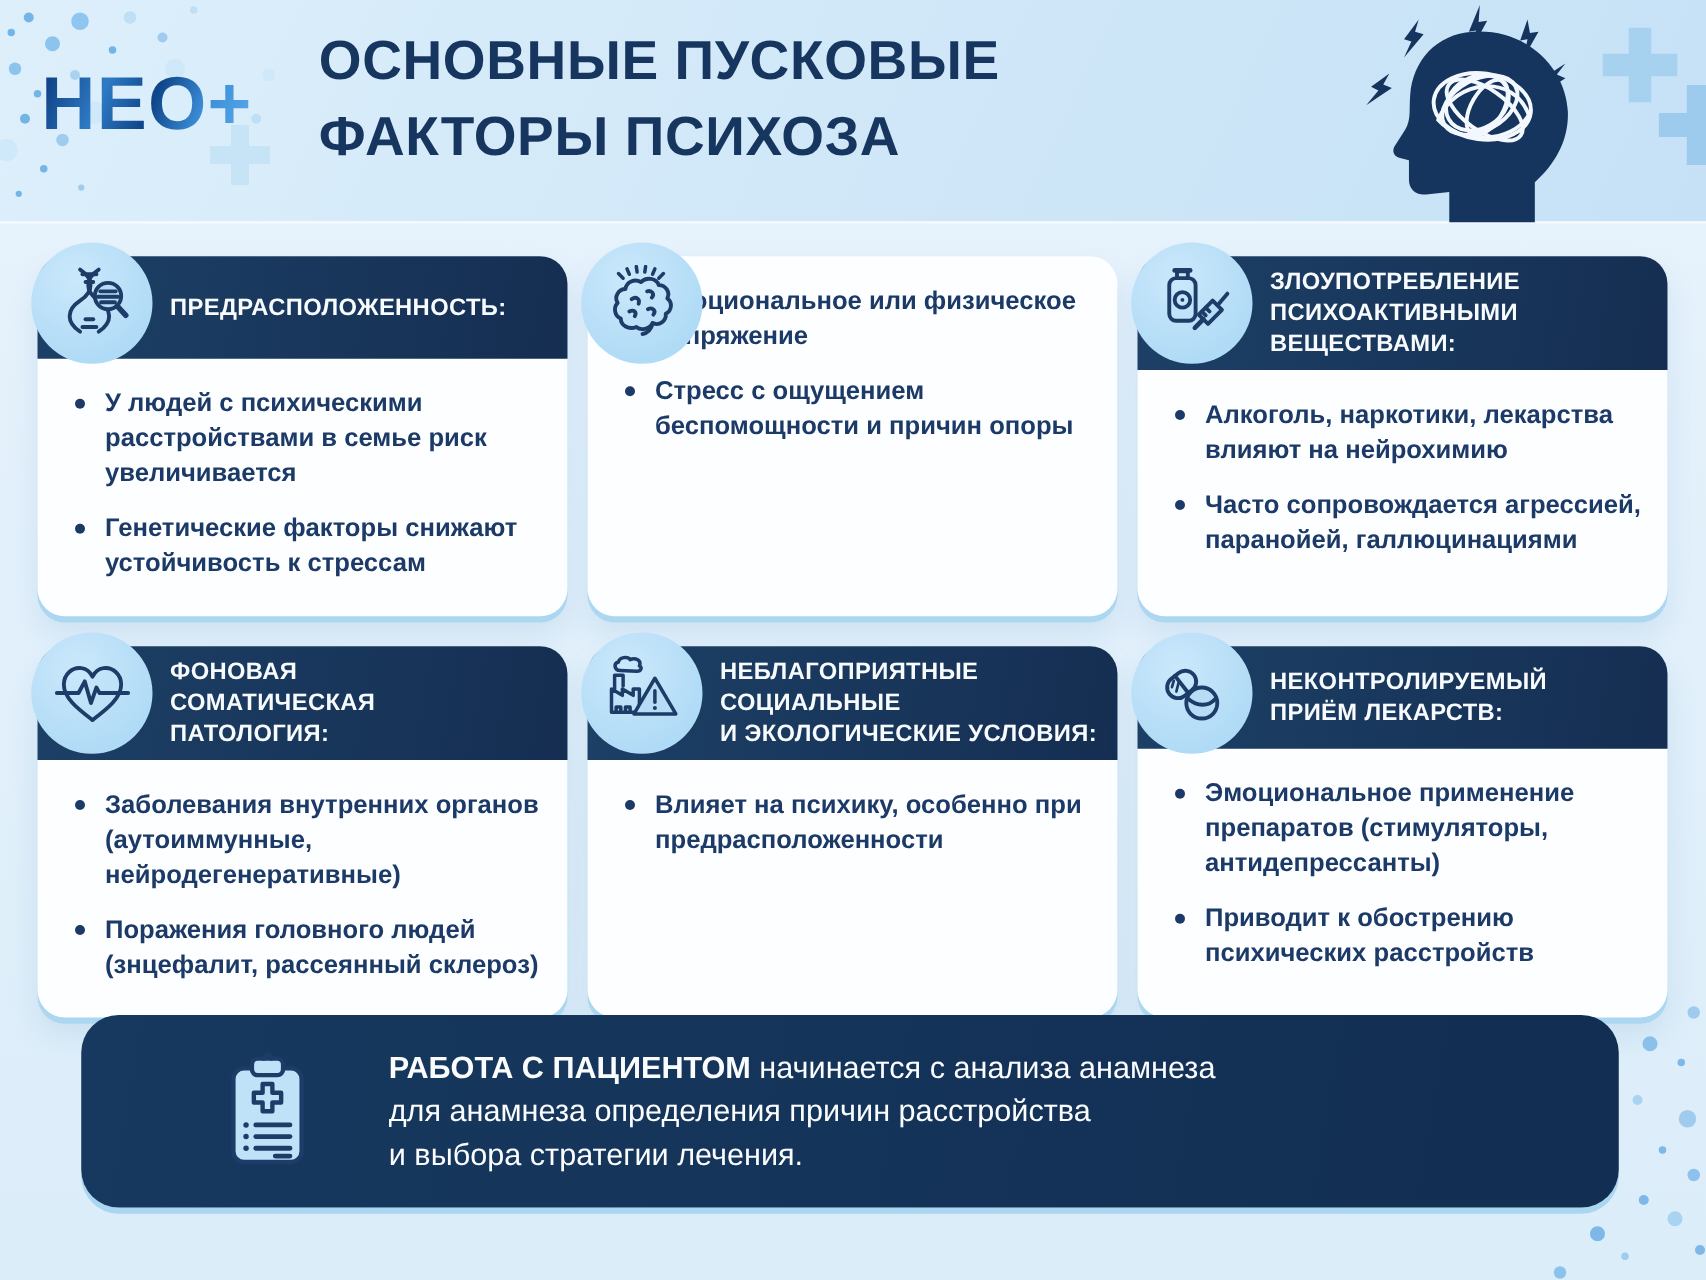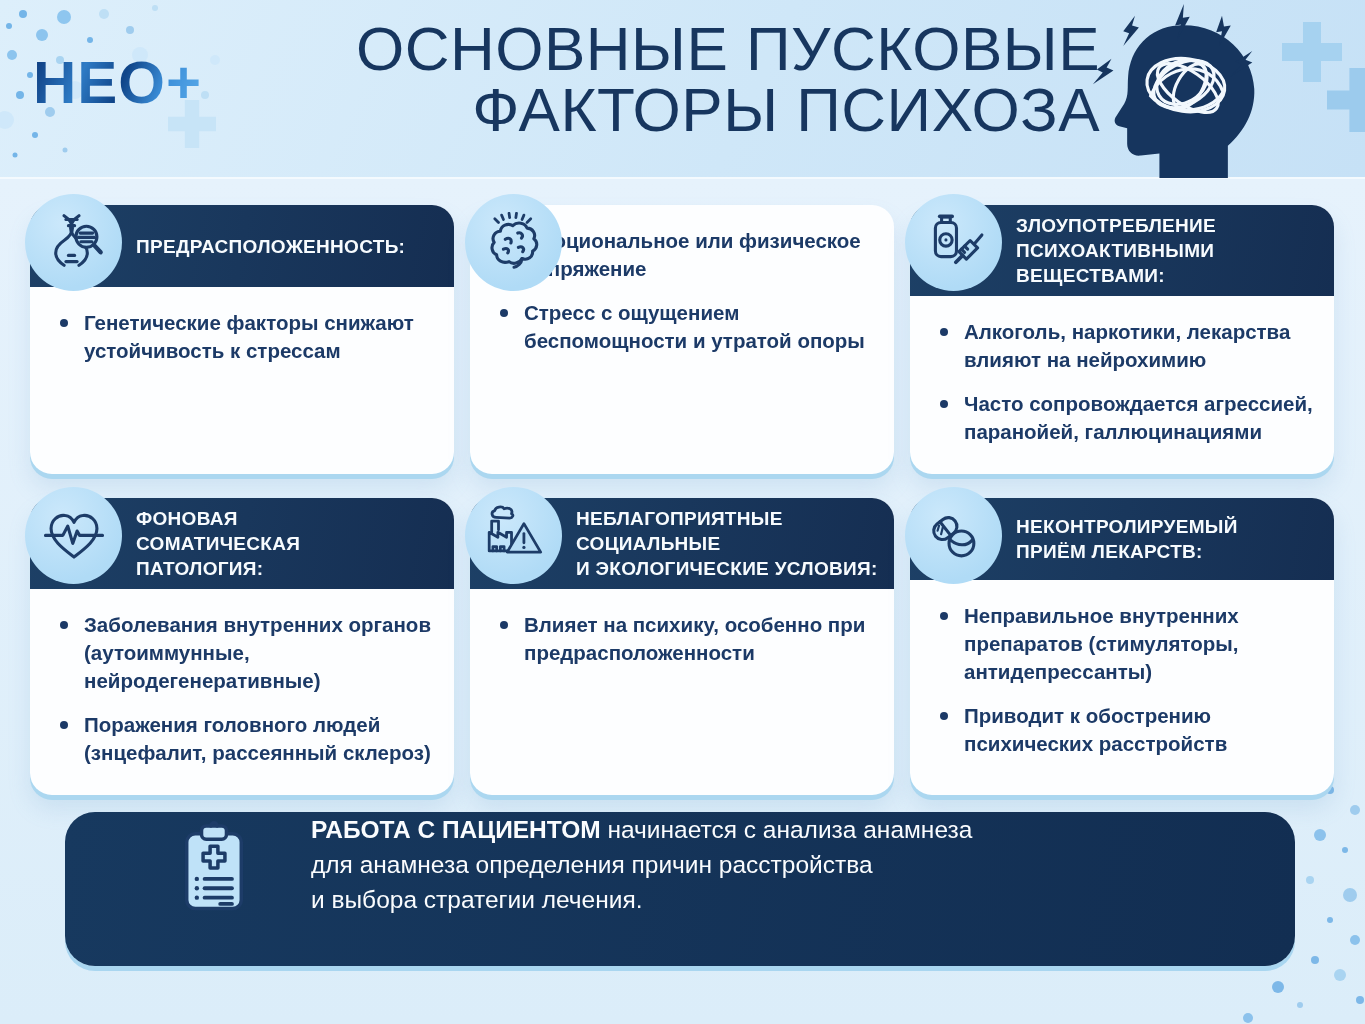--- a/index.html
+++ b/index.html
@@ -20,21 +20,21 @@
   .logo{
     position:absolute;left:33px;top:16px;
     font-size:60px;font-weight:800;letter-spacing:1px;
     background:linear-gradient(112deg,#0e3e82 4%,#2e7bc5 30%,#0f4488 52%,#3b8ed8 74%,#58a9e9 96%);
     -webkit-background-clip:text;background-clip:text;color:transparent;
     z-index:5;
     margin-top:32px;
   }
   .title{
     position:absolute;left:255px;top:18px;width:845px;
-    text-align:right;font-size:62px;line-height:61px;font-weight:400;
+    text-align:left;font-size:44px;line-height:61px;font-weight:700;
     color:#17365f;letter-spacing:.5px;white-space:pre-line;z-index:4;
   }
   .head-art{position:absolute;left:1082px;top:2px;width:192px;height:176px;z-index:4;}
   .grid{
     position:absolute;left:30px;top:205px;width:1304px;
     display:grid;grid-template-columns:repeat(3,1fr);column-gap:16px;row-gap:24px;z-index:4;
   }
   .card{
     position:relative;border-radius:22px;background:#fdfeff;
     box-shadow:0 5px 0 #abd7f0,0 14px 22px rgba(110,160,205,.18);
@@ -62,21 +62,21 @@
     font-size:20.5px;line-height:28px;font-weight:bold;color:#1c3a67;
   }
   .bullets li::before{
     content:"";position:absolute;left:4px;top:10px;width:8px;height:8px;
     border-radius:50%;background:#1c3a67;
   }
   .banner{
     position:absolute;left:65px;top:812px;width:1230px;height:154px;box-sizing:border-box;
     background:linear-gradient(100deg,#17395f 0%,#122e52 100%);
     border-radius:30px;box-shadow:0 5px 0 #a9d6f0;
-    display:flex;align-items:flex-start;gap:58px;padding-left:110px;z-index:4;
+    display:flex;align-items:center;gap:58px;padding-left:110px;z-index:4;
   }
   .banner-icon{width:78px;height:112px;flex:none;}
   .banner-text{color:#fafcfe;font-size:24.5px;line-height:35px;font-weight:400;}
   .banner-text b{font-weight:800;}
   .decor{position:absolute;pointer-events:none;z-index:1;}
   .z2{z-index:2;}
 </style>
 </head>
 <body>
 
@@ -183,20 +183,21 @@
           <circle cx="70" cy="40" r="17" fill="#b7ddf6"></circle>
           <path d="M60,34 h20 M57,41 h26 M61,48 h18"></path>
           <line x1="82" y1="53" x2="93" y2="65" stroke-width="7"></line>
         </svg>
       </div>
       <div class="card-header">
         <div class="card-title">ПРЕДРАСПОЛОЖЕННОСТЬ:</div>
       </div>
       <div class="card-body">
         <ul class="bullets">
+          <li>У людей с психическими расстройствами в семье риск увеличивается</li>
           <li>Генетические факторы снижают устойчивость к стрессам</li>
         </ul>
       </div>
     </div>
 
     <div class="card">
       <div class="icon-circle">
         <svg viewBox="0 0 100 100" stroke="#1d3c68" stroke-width="5" fill="none" stroke-linecap="round" stroke-linejoin="round">
           <path d="M42,80 C32,84 22,78 22,69 C14,66 12,55 18,49 C13,41 19,31 28,31 C29,22 40,17 48,22 C55,15 68,17 71,26 C80,26 86,35 82,43 C89,48 88,59 80,63 C81,72 72,79 63,75 C59,83 48,85 42,80 Z"></path>
           <path d="M63,75 C62,83 56,88 50,89"></path>
@@ -210,21 +211,21 @@
               <path d="M53,9 L54,2"></path>
             <path d="M63,12 L66,5"></path>
               <path d="M25,17 L19,11"></path>
               <path d="M71,17 L77,11"></path>
           </g>
         </svg>
       </div>
       <div class="card-body">
         <ul class="bullets">
           <li>Эмоциональное или физическое напряжение</li>
-          <li>Стресс с ощущением беспомощности и утратой опоры</li>
+          <li>Стресс с ощущением беспомощности и причин опоры</li>
         </ul>
       </div>
     </div>
 
     <div class="card">
       <div class="icon-circle">
         <svg viewBox="0 0 100 100" stroke="#1d3c68" stroke-width="5" fill="none" stroke-linecap="round" stroke-linejoin="round">
           <path d="M30,17 L30,8 L44,8 L44,17"></path>
           <line x1="27" y1="7" x2="47" y2="7" stroke-width="6"></line>
           <rect x="20" y="17" width="34" height="55" rx="9"></rect>
@@ -305,21 +306,21 @@
           <circle cx="62" cy="62" r="20" fill="#b7ddf6"></circle>
           <path d="M45,57 C56,66 70,67 79,57"></path>
         </svg>
       </div>
       <div class="card-header">
         <div class="card-title">НЕКОНТРОЛИРУЕМЫЙ
 ПРИЁМ ЛЕКАРСТВ:</div>
       </div>
       <div class="card-body">
         <ul class="bullets">
-          <li>Неправильное внутренних препаратов (стимуляторы, антидепрессанты)</li>
+          <li>Эмоциональное применение препаратов (стимуляторы, антидепрессанты)</li>
           <li>Приводит к обострению психических расстройств</li>
         </ul>
       </div>
     </div>
 
   </div>
 
   <div class="banner">
     <svg class="banner-icon" viewBox="0 0 100 120" stroke="#1d3c68" stroke-width="4.5" fill="none" stroke-linecap="round" stroke-linejoin="round">
       <rect x="15" y="16" width="70" height="96" rx="11" fill="#bfe2f8"></rect>

